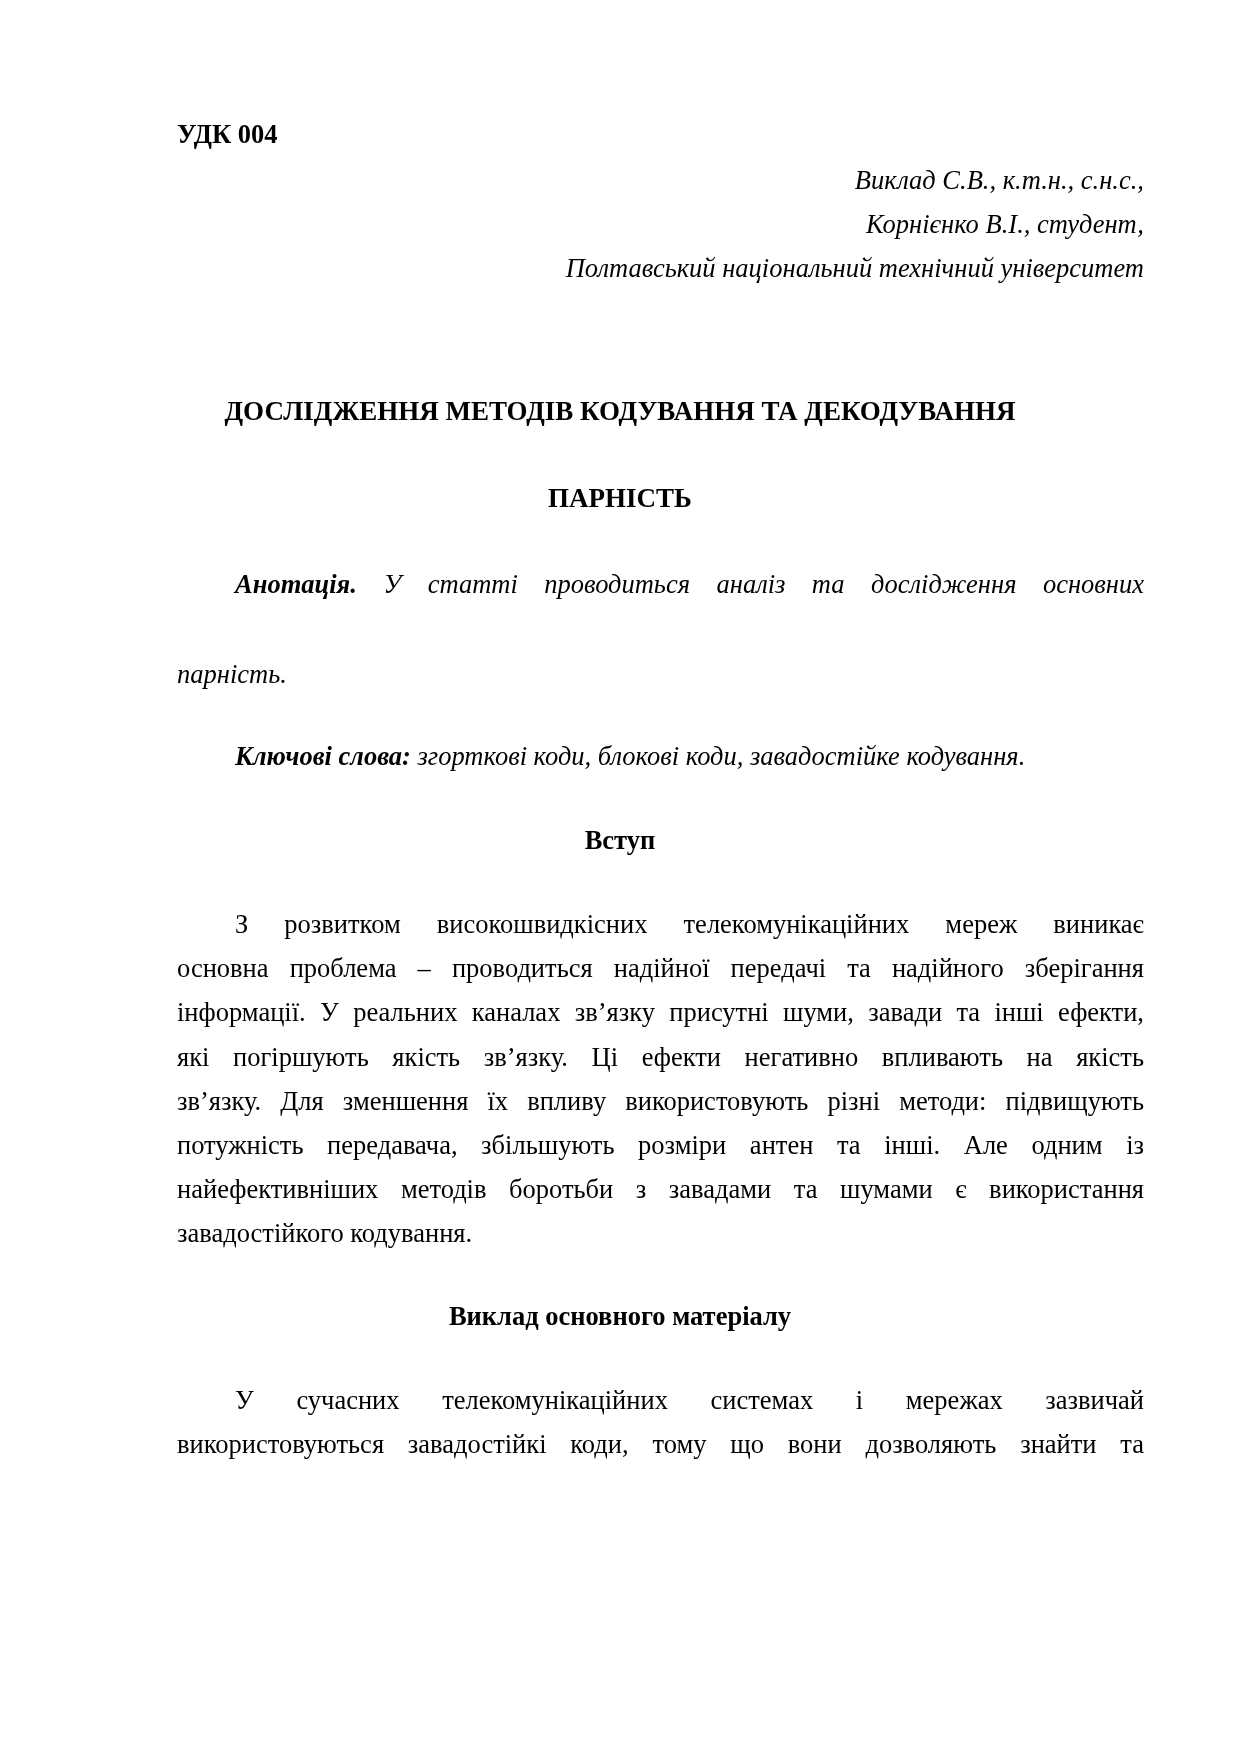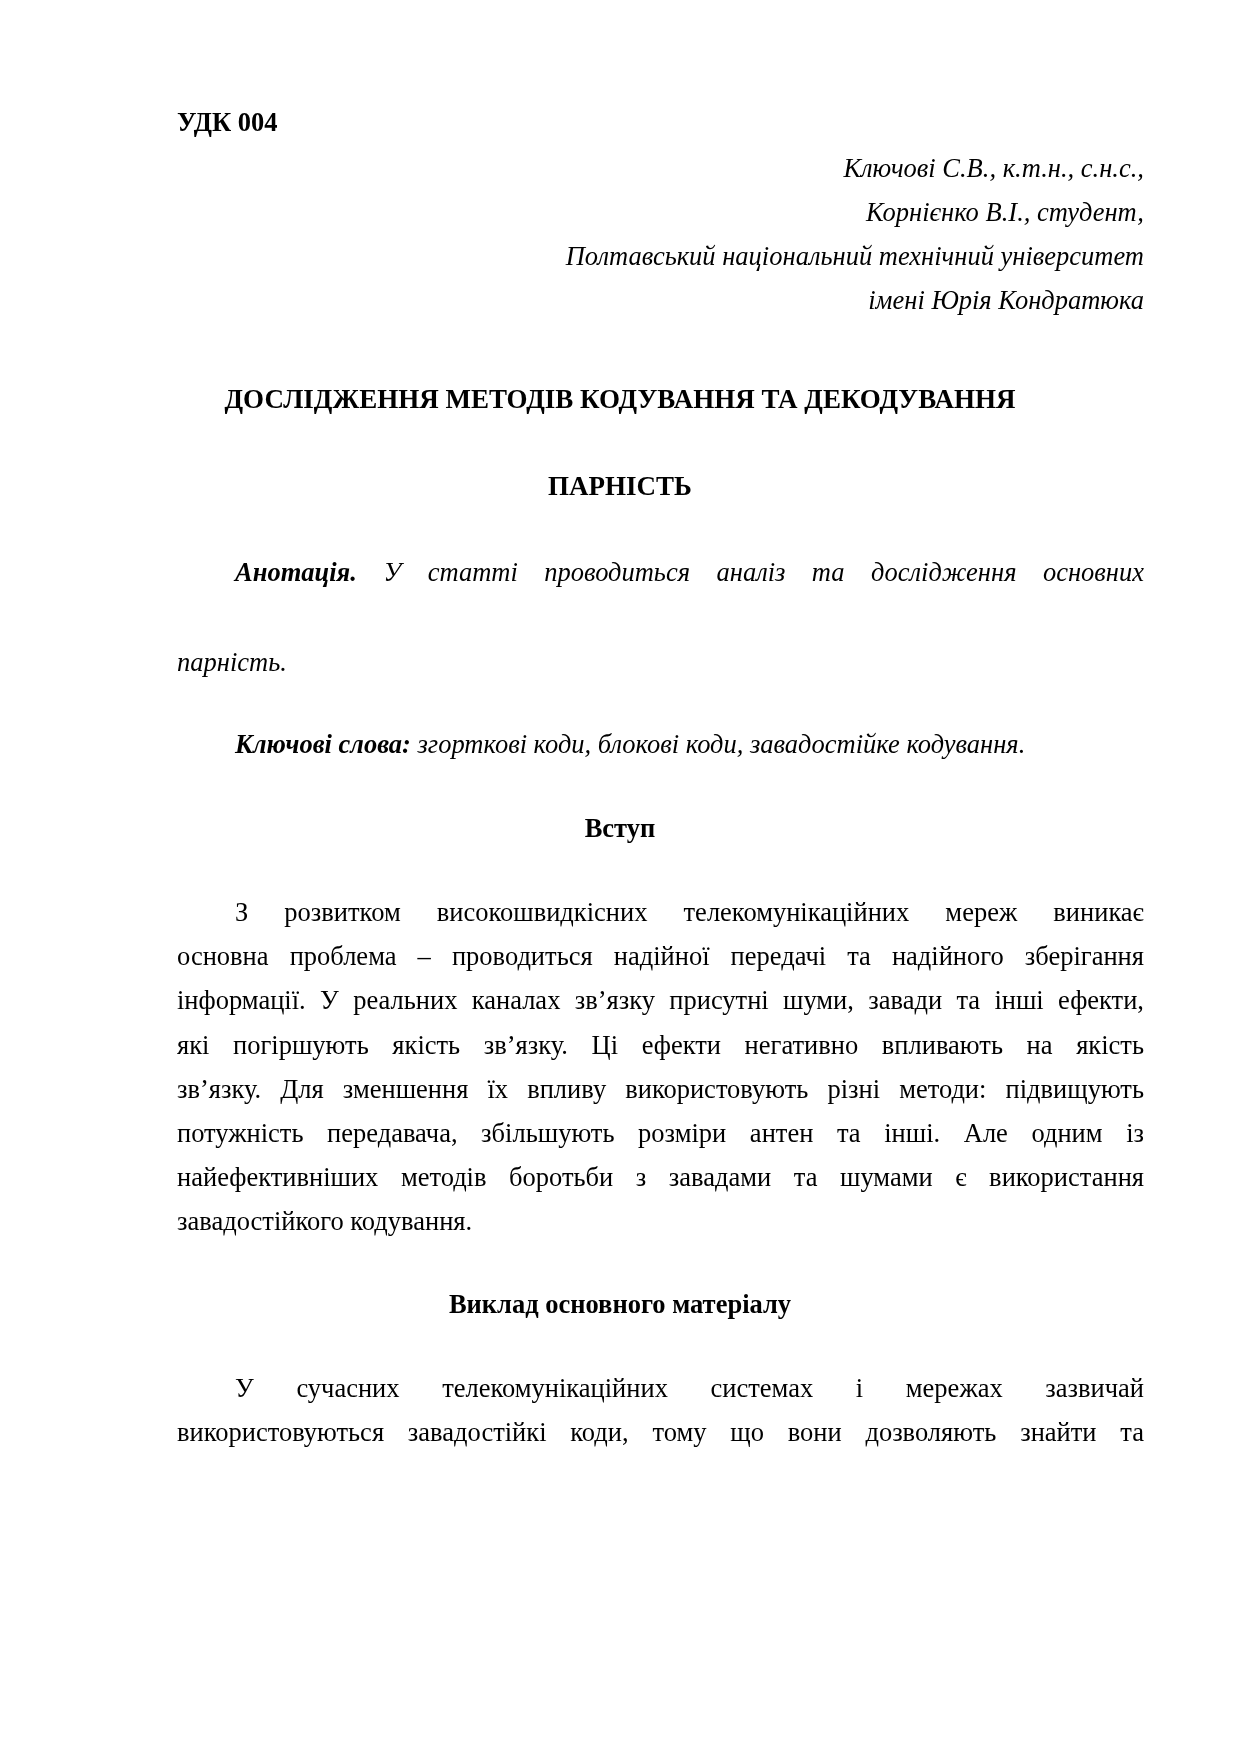--- a/index.html
+++ b/index.html
@@ -1,39 +1,38 @@
 <!DOCTYPE html>
 <html><head>
 <meta charset="utf-8">
 <style>
   html, body { margin: 0; padding: 0; background: #ffffff; }
   body { width: 1240px; height: 1754px; position: relative; overflow: hidden;
          font-family: "Liberation Serif", "DejaVu Serif", serif; color: #000; }
-  .page { position: absolute; left: 0; top: 0; width: 1240px; height: 1500px; background: #fff; }
+  .page { position: absolute; left: 0; top: 12px; width: 1240px; height: 1500px; background: #fff; }
   .line { position: absolute; font-size: 26.5px; line-height: 32px; white-space: nowrap; }
   .left { left: 177px; }
   .right { right: 96px; text-align: right; }
   .center { left: 0; width: 1240px; text-align: center; }
   .just { left: 177px; width: 967px; text-align: justify; text-align-last: justify; }
   .indent { left: 235px; width: 909px; }
   .b { font-weight: bold; }
   .i { font-style: italic; }
   .title { font-size: 27px; font-weight: bold; }
 </style>
 </head>
 <body>
 
 <div class="page">
 
   <div class="line left b" style="top:106px;">УДК 004</div>
 
-  <div class="line right i" style="top:152px;">Ключові С.В., к.т.н., с.н.с.,</div>
+  <div class="line right i" style="top:152px;">Виклад С.В., к.т.н., с.н.с.,</div>
   <div class="line right i" style="top:196px;">Корнієнко В.І., студент,</div>
   <div class="line right i" style="top:240px;margin-left:36px;">Полтавський національний технічний університет</div>
-  <div class="line right i" style="top:284px;">імені Юрія Кондратюка</div>
 
   <div class="line center title" style="top:374px;margin-top:9px;">ДОСЛІДЖЕННЯ МЕТОДІВ КОДУВАННЯ ТА ДЕКОДУВАННЯ</div>
   <div class="line center title" style="top:470px;">ПАРНІСТЬ</div>
 
   <div class="line i" style="top:556px; left:235px; width:909px; text-align:justify; text-align-last:justify;"><span class="b">Анотація.</span> <span>У статті проводиться аналіз та дослідження основних</span></div>
   <div class="line left i" style="top:646px;">парність.</div>
 
   <div class="line i" style="top:728px; left:235px;"><span class="b">Ключові слова:</span> <span>згорткові коди, блокові коди, завадостійке кодування.</span></div>
 
   <div class="line center b" style="top:812px;">Вступ</div>

